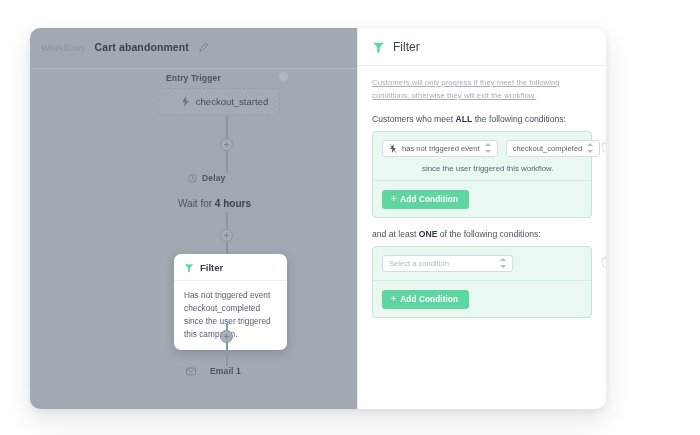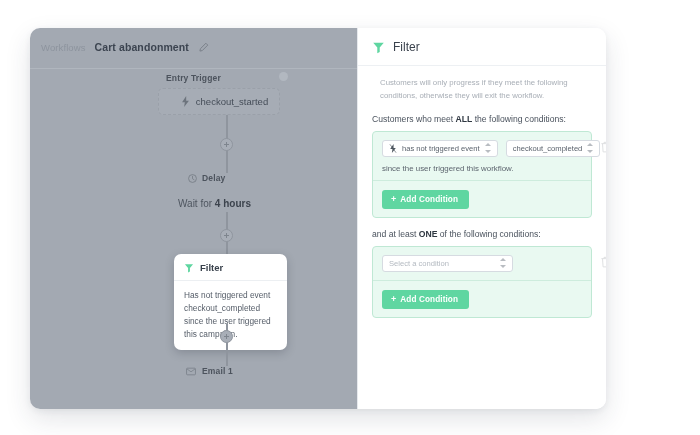--- a/index.html
+++ b/index.html
@@ -198,21 +198,21 @@
   }
   .funnel-icon-sm { width: 10px; height: 10px; }
   .funnel-icon-sm svg { display:block; }
 
   .email-row {
     position: absolute;
     left: 156px;
     top: 297px;
     display: flex;
     align-items: center;
-    gap: 6px;
+    gap: 14px;
   }
   .mail-icon { width: 10px; height: 9px; opacity: .6; }
   .mail-icon svg { display: block; }
 
   
   .filter-pane {
     position: relative;
     flex: 1 1 auto;
     background: #ffffff;
     height: 100%;
@@ -233,22 +233,23 @@
     font-weight: 500;
   }
   .funnel-icon { width: 13px; height: 13px; }
   .funnel-icon svg { display: block; }
 
   .fp-body { padding: 11px 14px 0 14px; }
   .fp-desc {
     font-size: 7.8px;
     line-height: 1.65;
     color: #a8aeb6;
-    margin: 0 0 11px 8px;
+    margin: 0 0 11px 0;
     max-width: 282px;
+    text-decoration: underline;
   }
   .fp-sub {
     font-size: 8.6px;
     color: #4a525d;
     margin: 0 0 7px 0;
   }
   .fp-sub b { color: #2f3741; font-weight: 700; }
 
   .cond-group {
     border: 1px solid #bfe8d4;
@@ -311,20 +312,21 @@
     border-bottom: 3.2px solid #8a9099;
   }
   .stepper::after {
     bottom: 0;
     border-top: 3.2px solid #8a9099;
   }
   .cond-since {
     font-size: 7.9px;
     color: #5c646e;
     margin-top: 7px;
+    margin-left: 40px;
   }
   .trash-btn {
     position: absolute;
     right: -20px;
     top: 9px;
     width: 11px;
     height: 12px;
     opacity: .18;
   }
   .trash-btn svg { display: block; }

